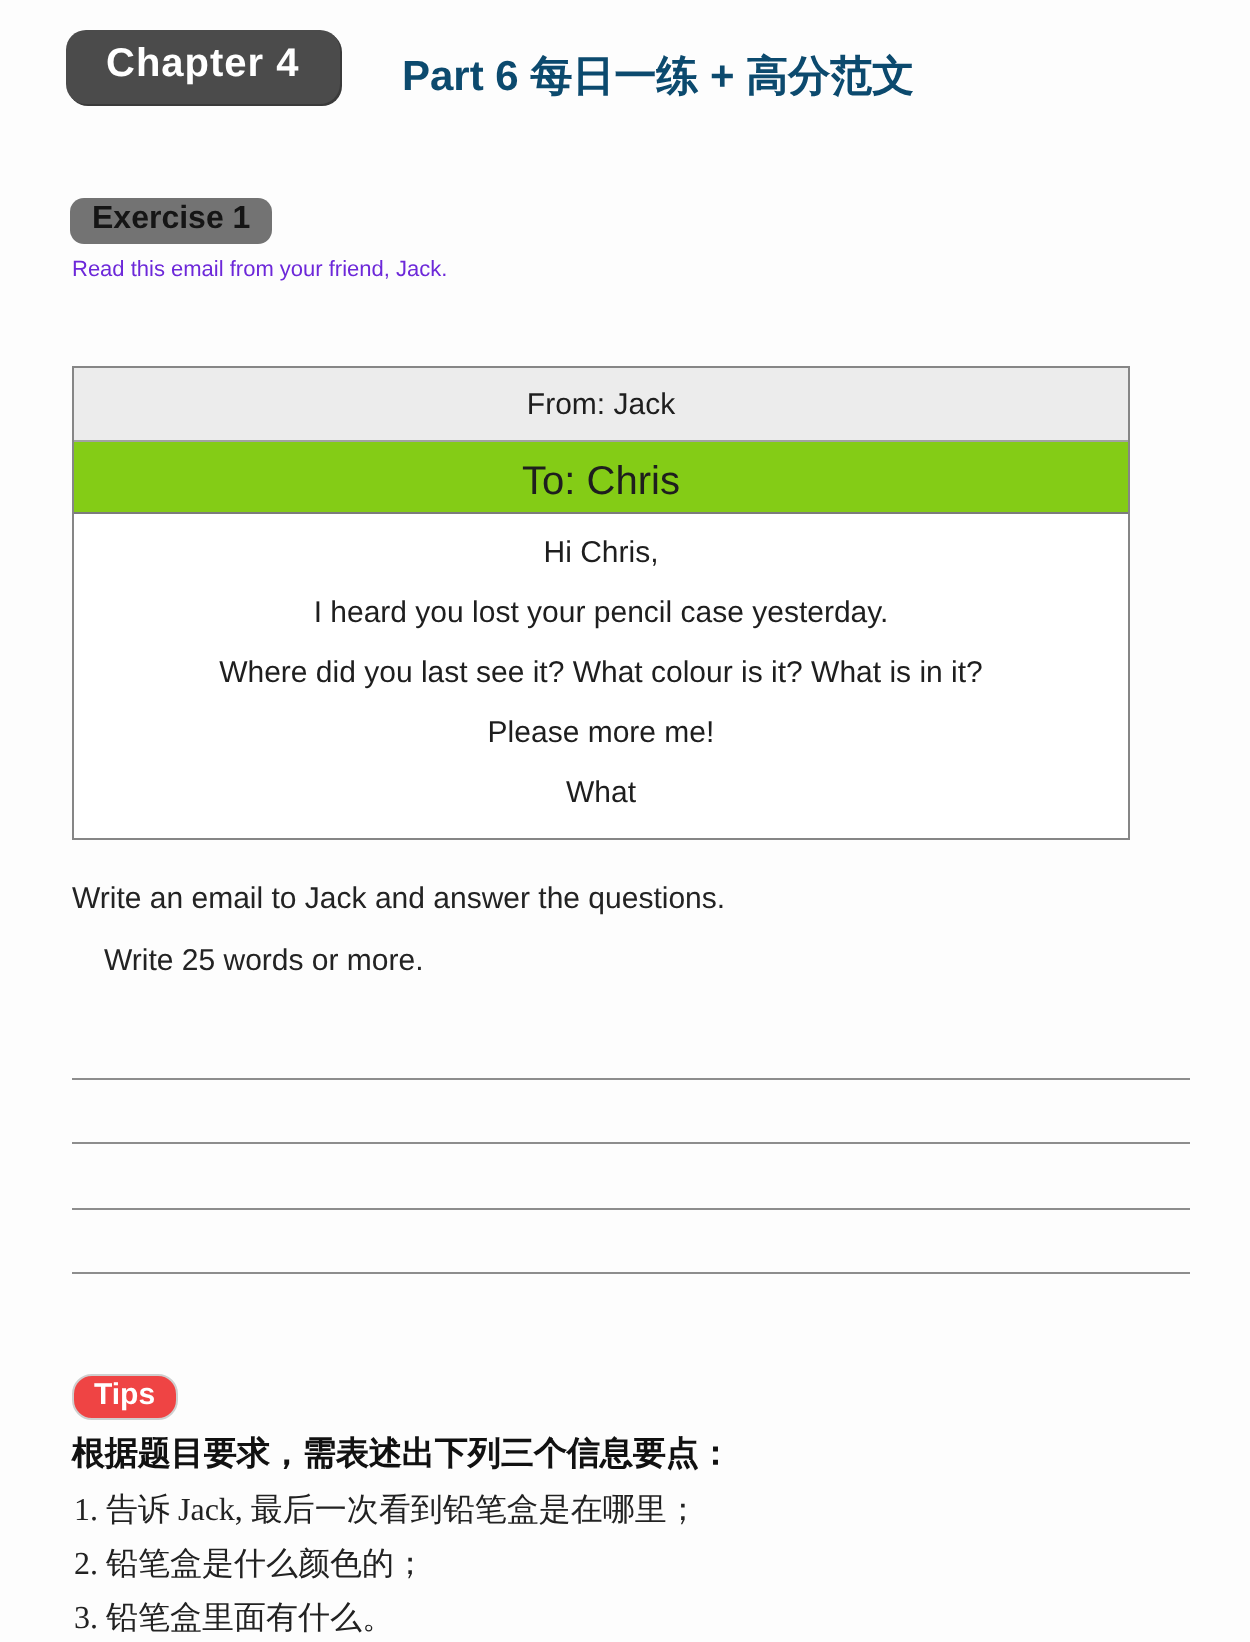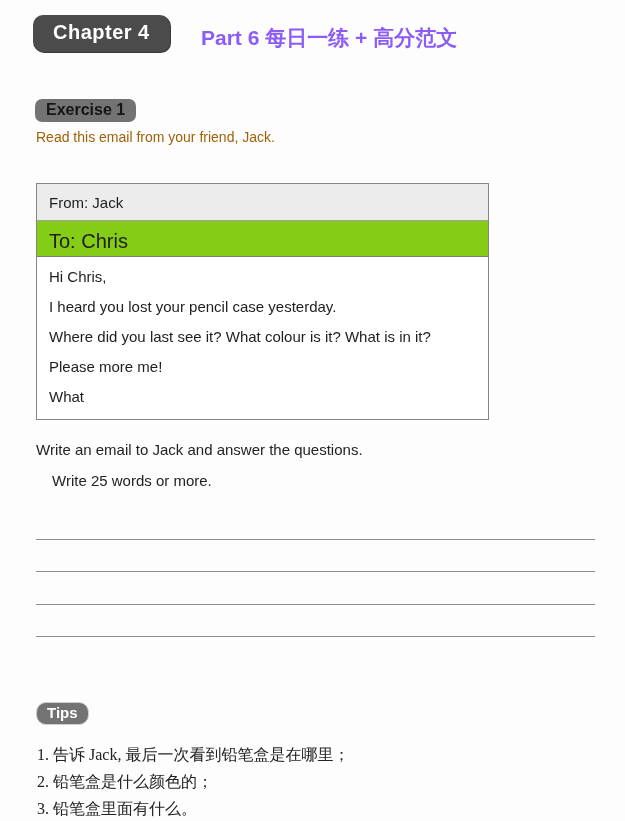--- a/index.html
+++ b/index.html
@@ -30,53 +30,54 @@
     padding: 6px 20px 8px;
     border-radius: 10px;
     box-shadow: 1px 1px 0 #3a3a3a;
   }
   .page-title {
     position: absolute;
     left: 201px;
     top: 24px;
     font-size: 21px;
     font-weight: bold;
-    color: #8b5cf6;
+    color: #0c4a6e;
     white-space: nowrap;
   }
 
   
   .exercise-badge {
     position: absolute;
     left: 35px;
     top: 99px;
     background: #737373;
     color: #151515;
     font-size: 16px;
     font-weight: bold;
     padding: 2px 11px 3px;
     border-radius: 7px;
   }
   .read-instruction {
     position: absolute;
     left: 36px;
     top: 129px;
-    font-size: 14px;
-    color: #a16207;
+    font-size: 11px;
+    color: #6d28d9;
   }
 
   
   .email-table {
     position: absolute;
     left: 36px;
     top: 183px;
-    width: 453px;
+    width: 529px;
     border: 1.5px solid #868686;
     background: #ffffff;
     box-sizing: border-box;
+    text-align: center;
   }
   .email-row-from {
     background: #ececec;
     font-size: 15px;
     color: #1e1e1e;
     padding: 10px 12px;
     border-bottom: 1px solid #a2a2a2;
     height: 37px;
     box-sizing: border-box;
   }
@@ -126,22 +127,22 @@
   }
   .writing-line.l1 { top: 539px; }
   .writing-line.l2 { top: 571px; }
   .writing-line.l3 { top: 604px; }
   .writing-line.l4 { top: 636px; }
 
   
   .tips-badge {
     position: absolute;
     left: 36px;
-    top: 702px;
-    background: #737373;
+    top: 687px;
+    background: #ef4444;
     color: #ffffff;
     font-size: 15px;
     font-weight: bold;
     padding: 1px 10px 3px;
     border-radius: 10px;
     border: 1.5px solid #cfcfcf;
   }
   .tips-intro {
     position: absolute;
     left: 36px;
@@ -187,17 +188,18 @@
 
   <div class="task-line-1">Write an email to Jack and answer the questions.</div>
   <div class="task-line-2">Write 25 words or more.</div>
 
   <div class="writing-line l1"></div>
   <div class="writing-line l2"></div>
   <div class="writing-line l3"></div>
   <div class="writing-line l4"></div>
 
   <div class="tips-badge">Tips</div>
+  <div class="tips-intro">根据题目要求，需表述出下列三个信息要点：</div>
   <div class="tips-item i1">1. 告诉 Jack, 最后一次看到铅笔盒是在哪里；</div>
   <div class="tips-item i2">2. 铅笔盒是什么颜色的；</div>
   <div class="tips-item i3">3. 铅笔盒里面有什么。</div>
 
 </div>
 
 </body></html>

